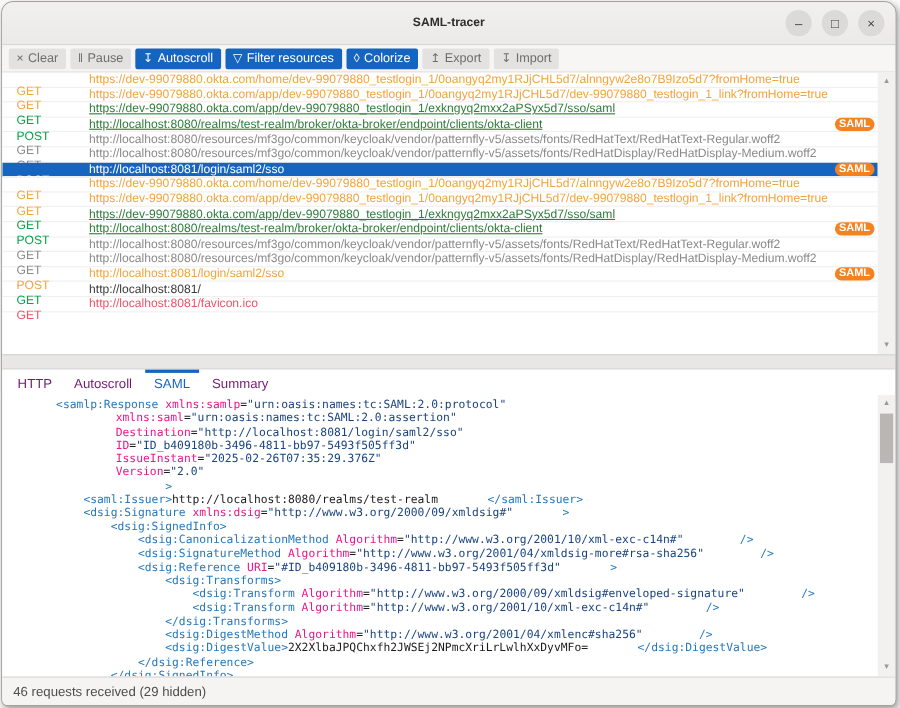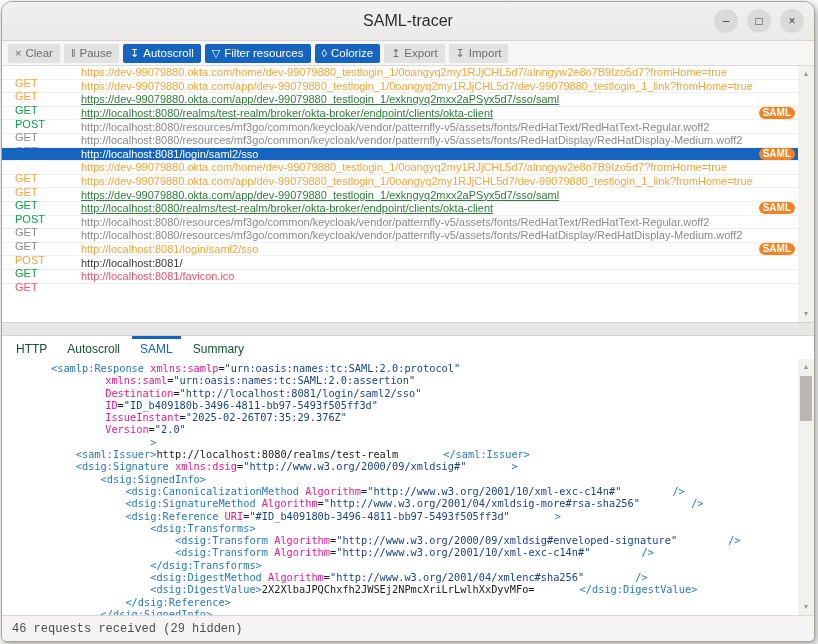--- a/index.html
+++ b/index.html
@@ -3,21 +3,21 @@
 <meta charset="utf-8">
 <style>
   html,body{margin:0;padding:0;width:818px;height:644px;background:#fbfafa;
     font-family:"Liberation Sans",sans-serif;overflow:hidden;}
   .window{position:absolute;left:1px;top:1px;width:812px;height:639px;background:#fff;
     border:1px solid #a8a29c;border-radius:11px 11px 6px 6px;
     box-shadow:2px 3px 7px rgba(0,0,0,.35);display:flex;flex-direction:column;overflow:hidden;}
   
   .titlebar{flex:0 0 38px;background:linear-gradient(#f2f0ef,#eceae8);
     border-bottom:1px solid #d8d4d0;display:flex;align-items:center;justify-content:center;position:relative;}
-  .title{font-weight:normal;font-size:16px;color:#2d2d2d;}
+  .title{font-weight:bold;font-size:11px;color:#2d2d2d;}
   .win-controls{position:absolute;right:10px;top:7px;display:flex;gap:9px;}
   .win-btn{width:24px;height:24px;border-radius:50%;background:#dcdad8;border:none;
     color:#3e3e3e;font-size:12px;line-height:1;display:flex;align-items:center;justify-content:center;padding:0;cursor:default;}
   
   .toolbar{flex:0 0 24px;background:#f7f6f5;display:flex;gap:4px;align-items:center;
     padding:0 6px;border-bottom:1px solid #dcdad8;}
   .tbtn{display:inline-flex;gap:4px;align-items:center;height:19px;padding:0 7px;background:#e3e2e1;
     color:#6d6d6d;border:none;border-radius:2px;font-size:11.5px;font-family:inherit;white-space:nowrap;}
   .tbtn.primary{background:var(--accent);color:#fff;}
   .ticon{font-size:11px;line-height:1;}
@@ -37,31 +37,31 @@
   
   .scroll{flex:0 0 16px;background:#f2f1f0;position:relative;}
   .scroll .arr{position:absolute;left:0;width:16px;height:14px;border:none;background:transparent;
     color:#9b9896;font-size:7px;line-height:14px;text-align:center;padding:0;}
   .scroll .arr.up{top:1px;} .scroll .arr.down{bottom:1px;}
   .scroll .thumb{position:absolute;left:2px;right:2px;top:17px;height:45px;background:#b9b6b3;}
   
   .splitter{flex:0 0 12px;background:#e9e7e5;border-top:1px solid #d4d2d0;border-bottom:1px solid #d4d2d0;}
   
   .tabbar{flex:0 0 23px;background:#fff;display:flex;align-items:stretch;padding-left:6px;}
-  .tab{border:none;background:transparent;font-size:12px;color:#14532d;padding:0 8px;margin-right:4px;
+  .tab{border:none;background:transparent;font-size:12px;color:#701a75;padding:0 8px;margin-right:4px;
     border-top:3px solid transparent;font-family:inherit;}
   .tab.active{color:var(--accent);border-top-color:var(--accent);}
   
   .xml-wrap{flex:1;display:flex;overflow:hidden;background:#fff;}
   .xml{flex:1;font-family:"DejaVu Sans Mono",monospace;font-size:10.3px;line-height:12.3px;
     white-space:pre;padding:3px 0 0 4px;overflow:hidden;color:#1c1c1c;}
   .s-tag{color:var(--xmltag);margin-left:45px;} .s-attr{color:var(--xmlattr);} .s-val{color:var(--xmlval);} .s-txt{color:#1c1c1c;}
   
   .statusbar{flex:0 0 25px;background:#f5f4f3;border-top:1px solid #d8d6d4;display:flex;
-    align-items:center;padding-left:10px;font-size:12px;color:#4e4e4e;font-family:Liberation Mono, monospace;}
+    align-items:center;padding-left:10px;font-size:12px;color:#4e4e4e;}
 </style>
 </head>
 <body>
 
 <div class="window">
 
   <div class="titlebar">
     <span class="title">SAML-tracer</span>
     <div class="win-controls">
       <button class="win-btn">

